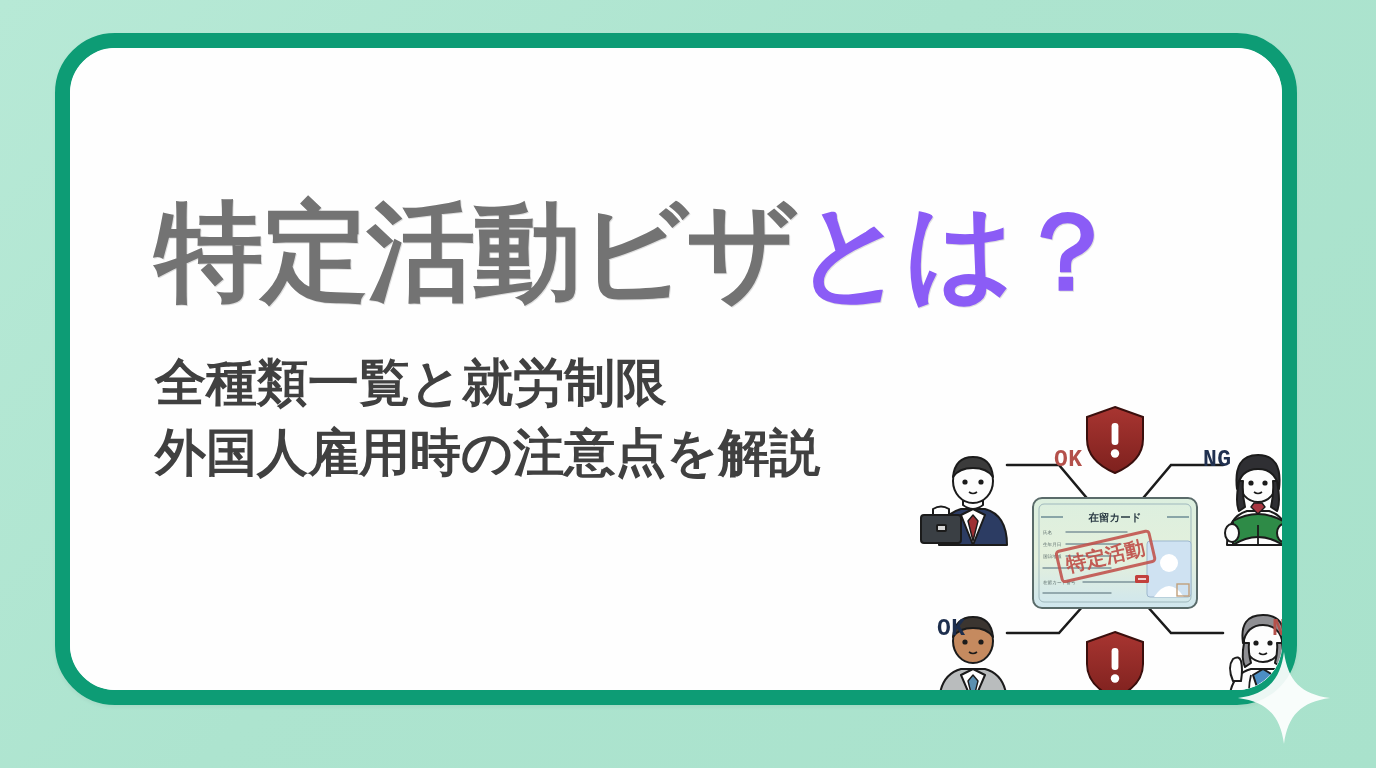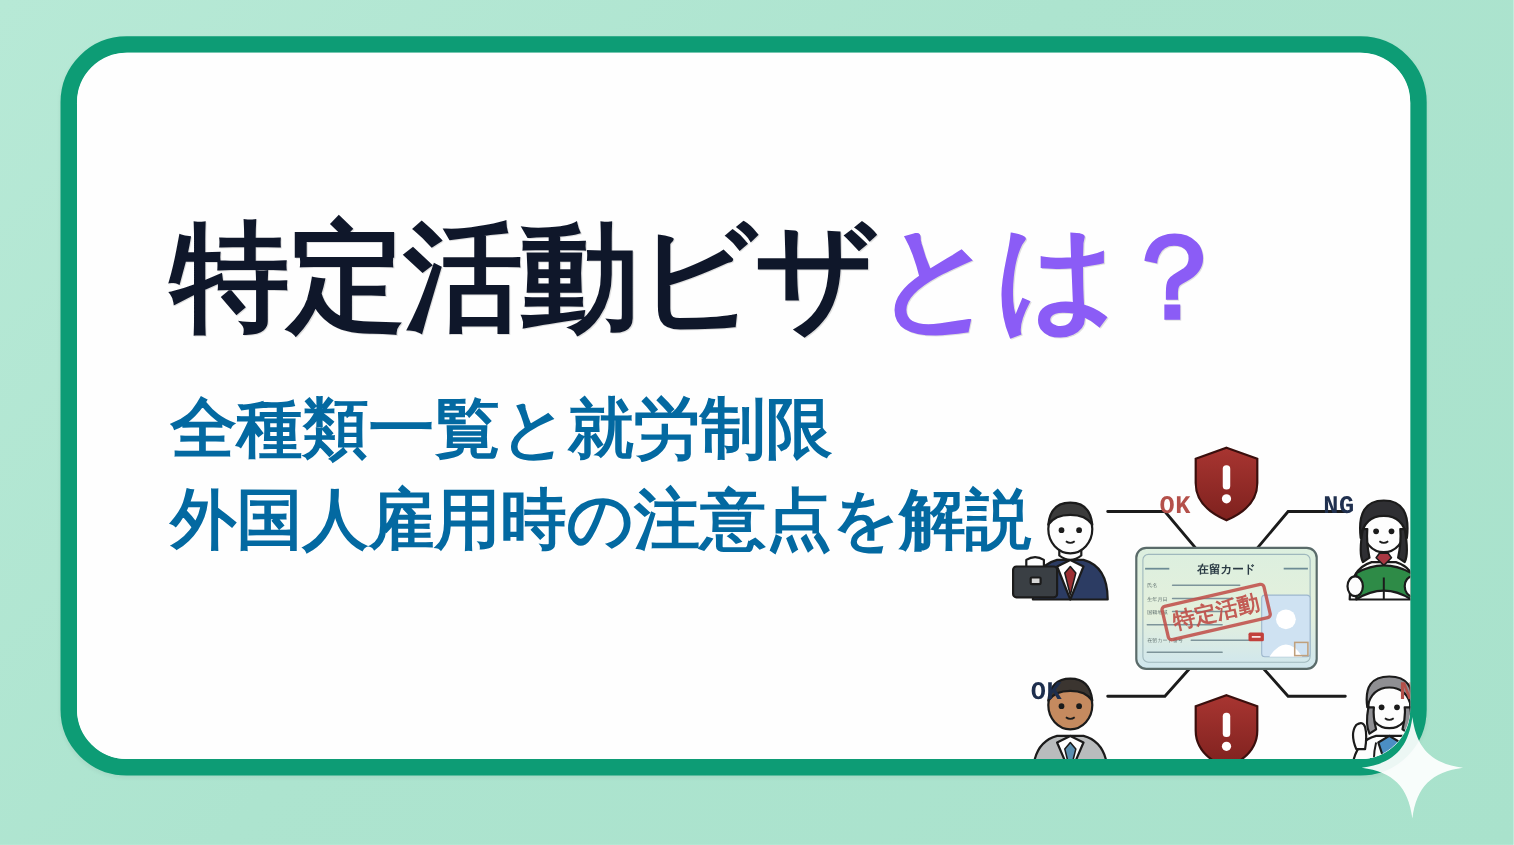--- a/index.html
+++ b/index.html
@@ -38,25 +38,25 @@
   
   #textblock{
     position:absolute;left:85px;top:150px;width:760px;
   }
   #title{
     font-size:108px;line-height:1.0;font-weight:900;
     letter-spacing:-2px;white-space:nowrap;
     margin:0 0 34px 0;
     text-shadow:1px 1px 0 rgba(0,0,0,.12);
   }
-  #title .jp-red{color:#0f172a;font-family:Liberation Mono, monospace;}
+  #title .jp-red{color:#737373;font-family:Liberation Mono, monospace;}
   #title .jp-navy{color:#8b5cf6;}
   #subtitle{
-    color:#0369a1;font-weight:800;
-    font-size:60px;line-height:1.38;letter-spacing:0px;
+    color:#404040;font-weight:800;
+    font-size:51px;line-height:1.38;letter-spacing:0px;
     white-space:nowrap;
   }
   #subtitle div{margin:0;padding:0;}
 
   
   #illus{
     position:absolute;left:845px;top:345px;width:400px;height:330px;
   }
   #illus svg{display:block;}
   .lbl{

